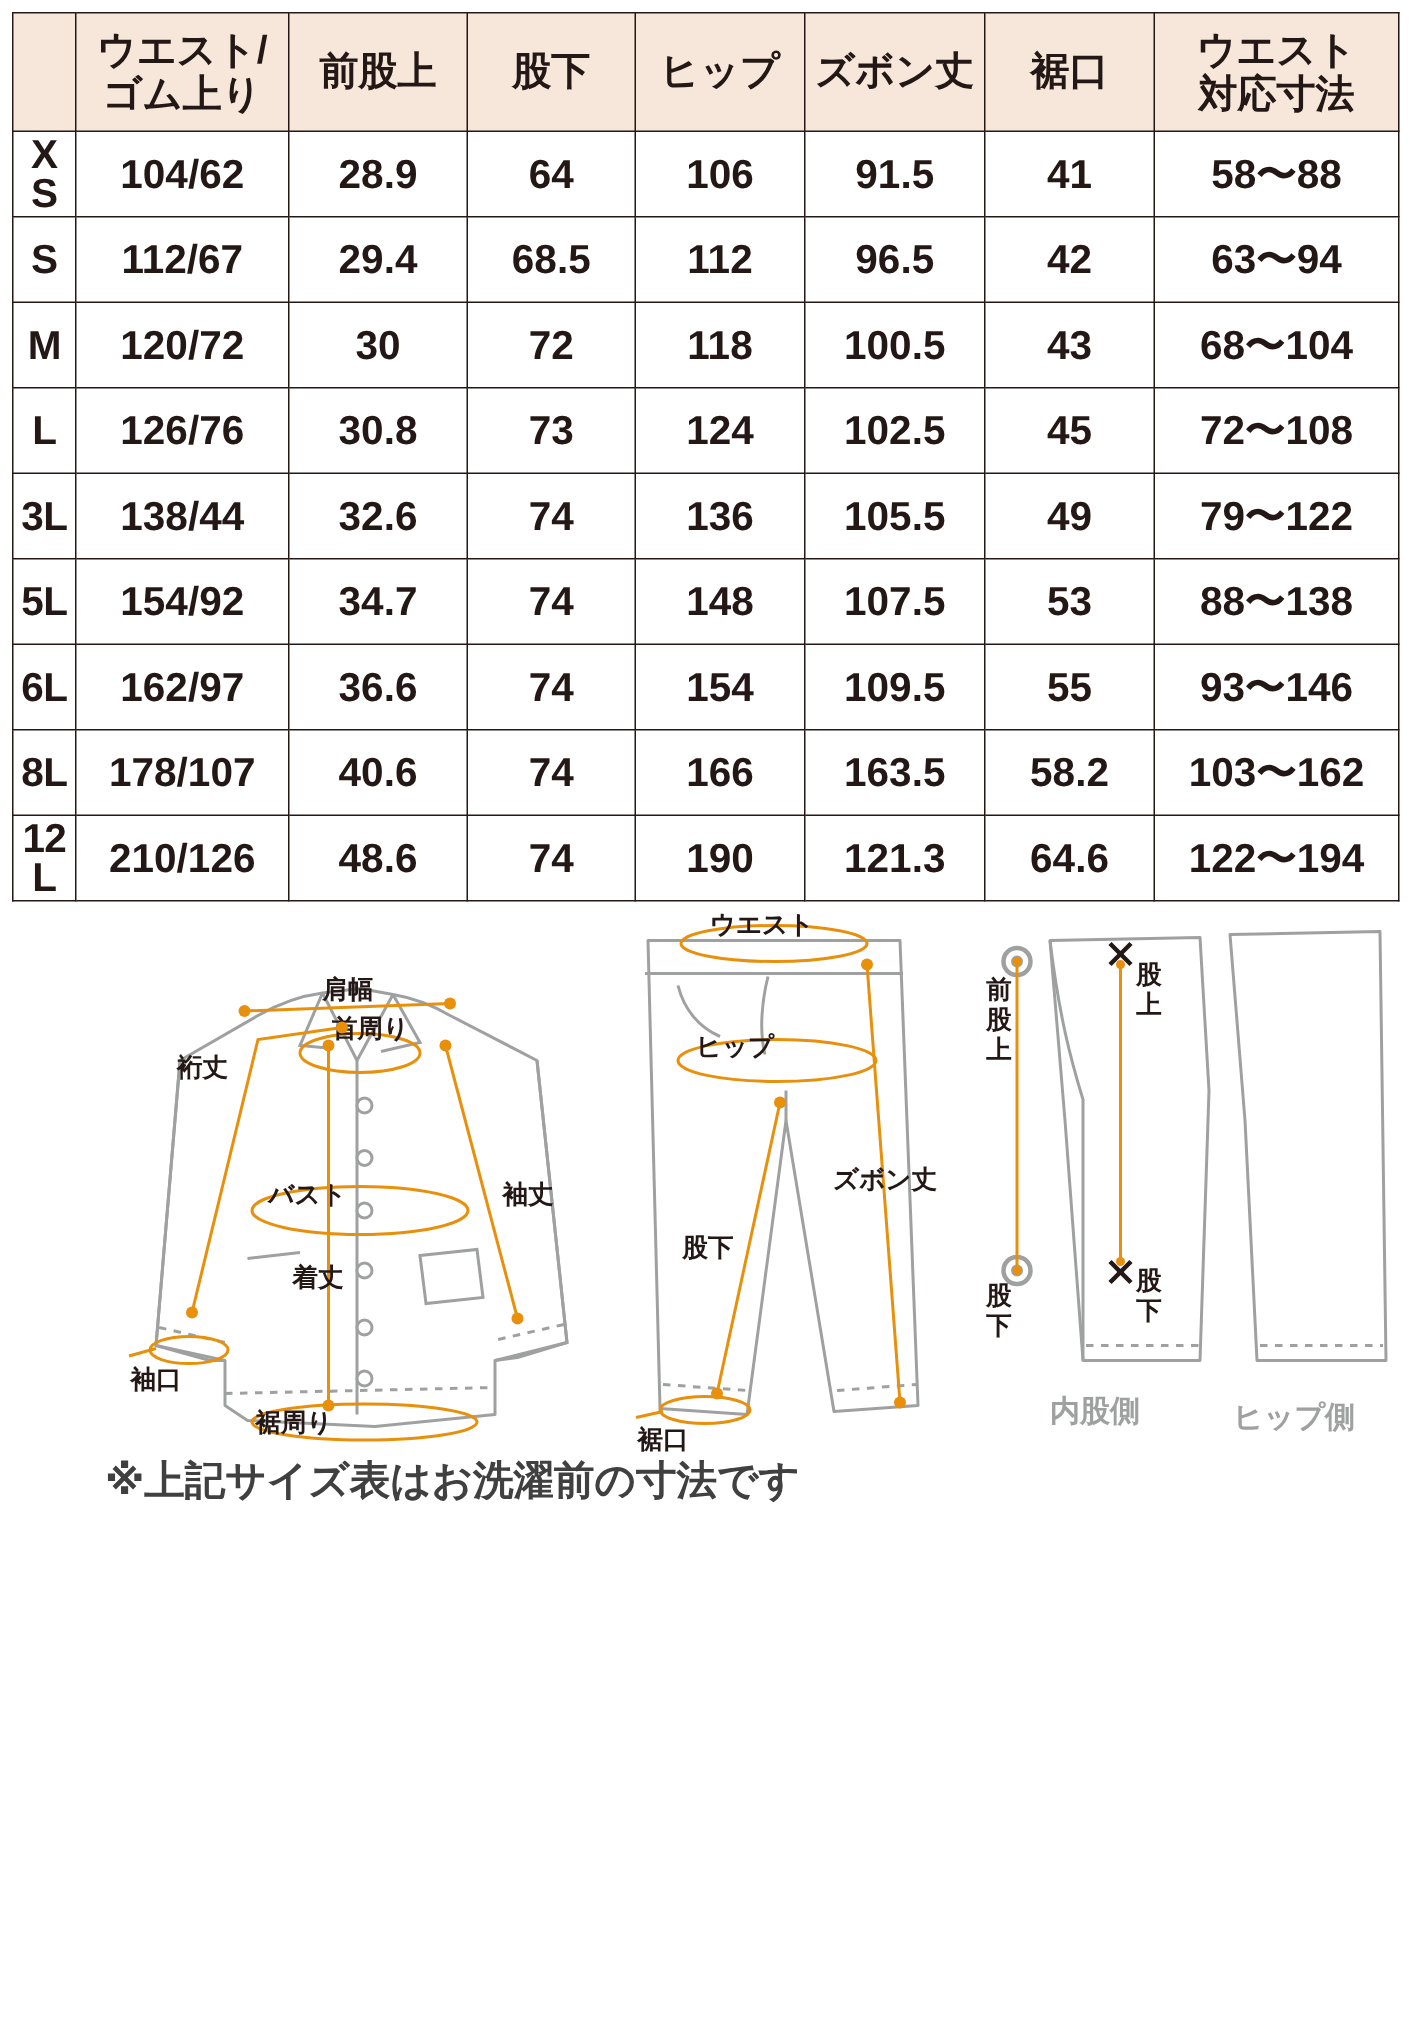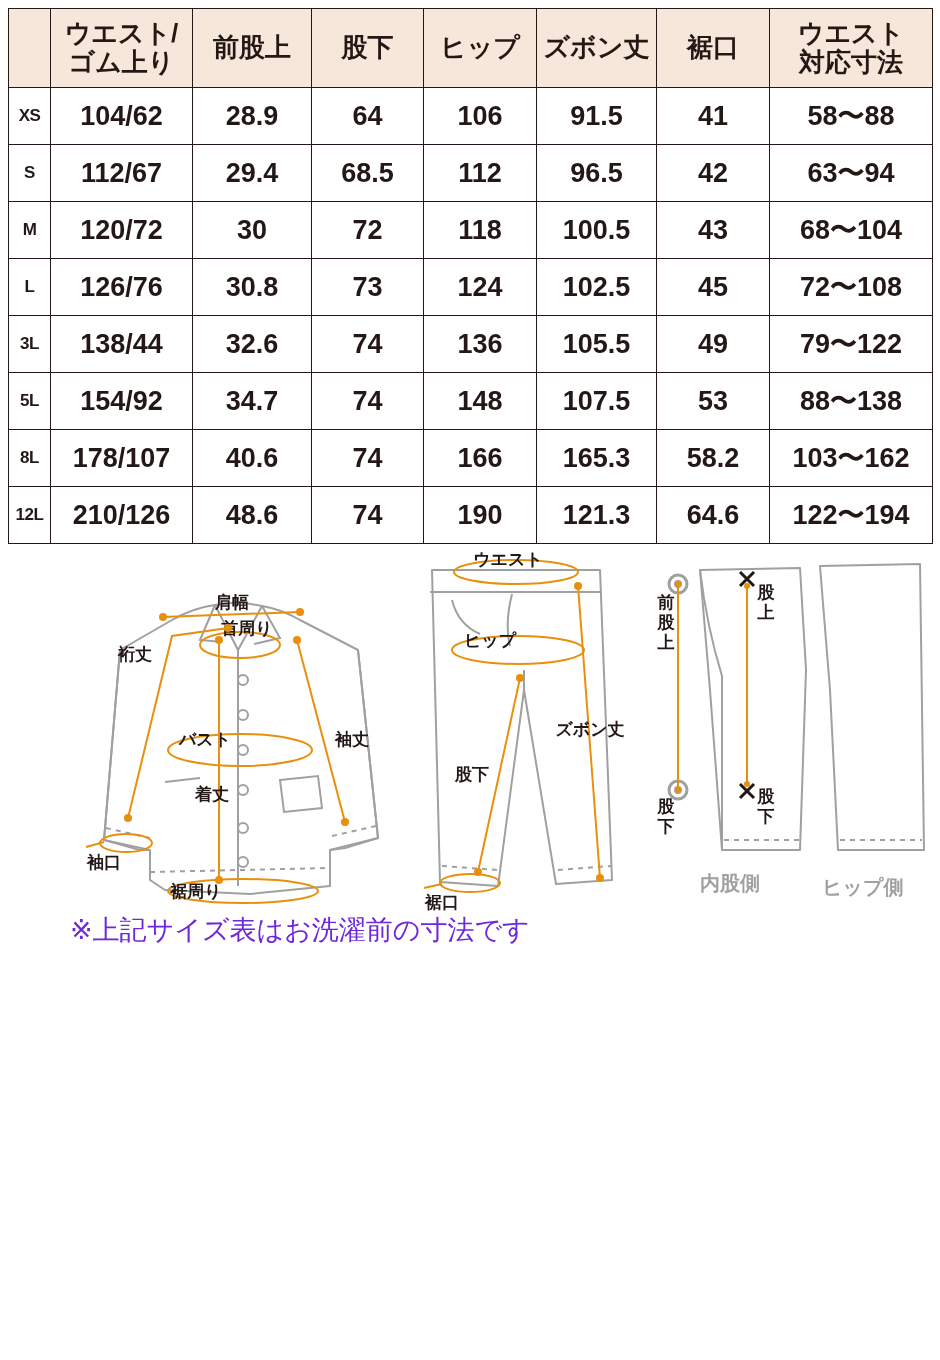--- a/index.html
+++ b/index.html
@@ -46,21 +46,21 @@
     background: #f6e7da;
     width: 42px;
   }
   table.size-table tbody td {
     height: 56px;
     font-size: 27px;
     background: #ffffff;
     padding: 0;
   }
   table.size-table tbody td.size-label {
-    font-size: 17px;
+    font-size: 27px;
     width: 42px;
     line-height: 0.98;
     padding: 0 3px;
     word-break: break-all;
     letter-spacing: -0.5px;
   }
   col.c-label { width: 42px; }
   col.c-1 { width: 142px; }
   col.c-2 { width: 119px; }
   col.c-3 { width: 112px; }
@@ -77,22 +77,22 @@
     margin-top: 6px;
   }
   .diagram svg {
     display: block;
   }
   .note {
     position: absolute;
     left: 70px;
     bottom: 2px;
     font-size: 27px;
-    font-weight: normal;
-    color: #6d28d9;
+    font-weight: bold;
+    color: #404040;
     white-space: nowrap;
   }
   .lbl {
     font-family: "Liberation Sans", "DejaVu Sans", sans-serif;
     font-size: 17px;
     font-weight: bold;
     fill: #231815;
   }
   .lbl-gray {
     font-family: "Liberation Sans", "DejaVu Sans", sans-serif;
@@ -213,26 +213,36 @@
           <td class="size-label">5L</td>
           <td>154/92</td>
           <td>34.7</td>
           <td>74</td>
           <td>148</td>
           <td>107.5</td>
           <td>53</td>
           <td>88〜138</td>
         </tr>
         <tr>
+          <td class="size-label">6L</td>
+          <td>162/97</td>
+          <td>36.6</td>
+          <td>74</td>
+          <td>154</td>
+          <td>109.5</td>
+          <td>55</td>
+          <td>93〜146</td>
+        </tr>
+        <tr>
           <td class="size-label">8L</td>
           <td>178/107</td>
           <td>40.6</td>
           <td>74</td>
           <td>166</td>
-          <td>165.3</td>
+          <td>163.5</td>
           <td>58.2</td>
           <td>103〜162</td>
         </tr>
         <tr>
           <td class="size-label">12L</td>
           <td>210/126</td>
           <td>48.6</td>
           <td>74</td>
           <td>190</td>
           <td>121.3</td>

